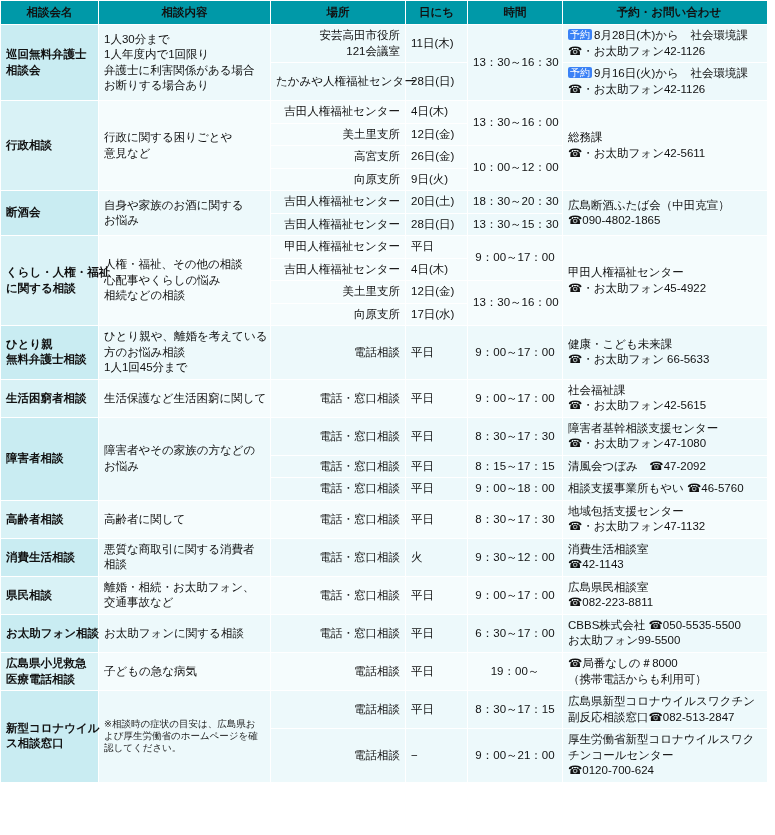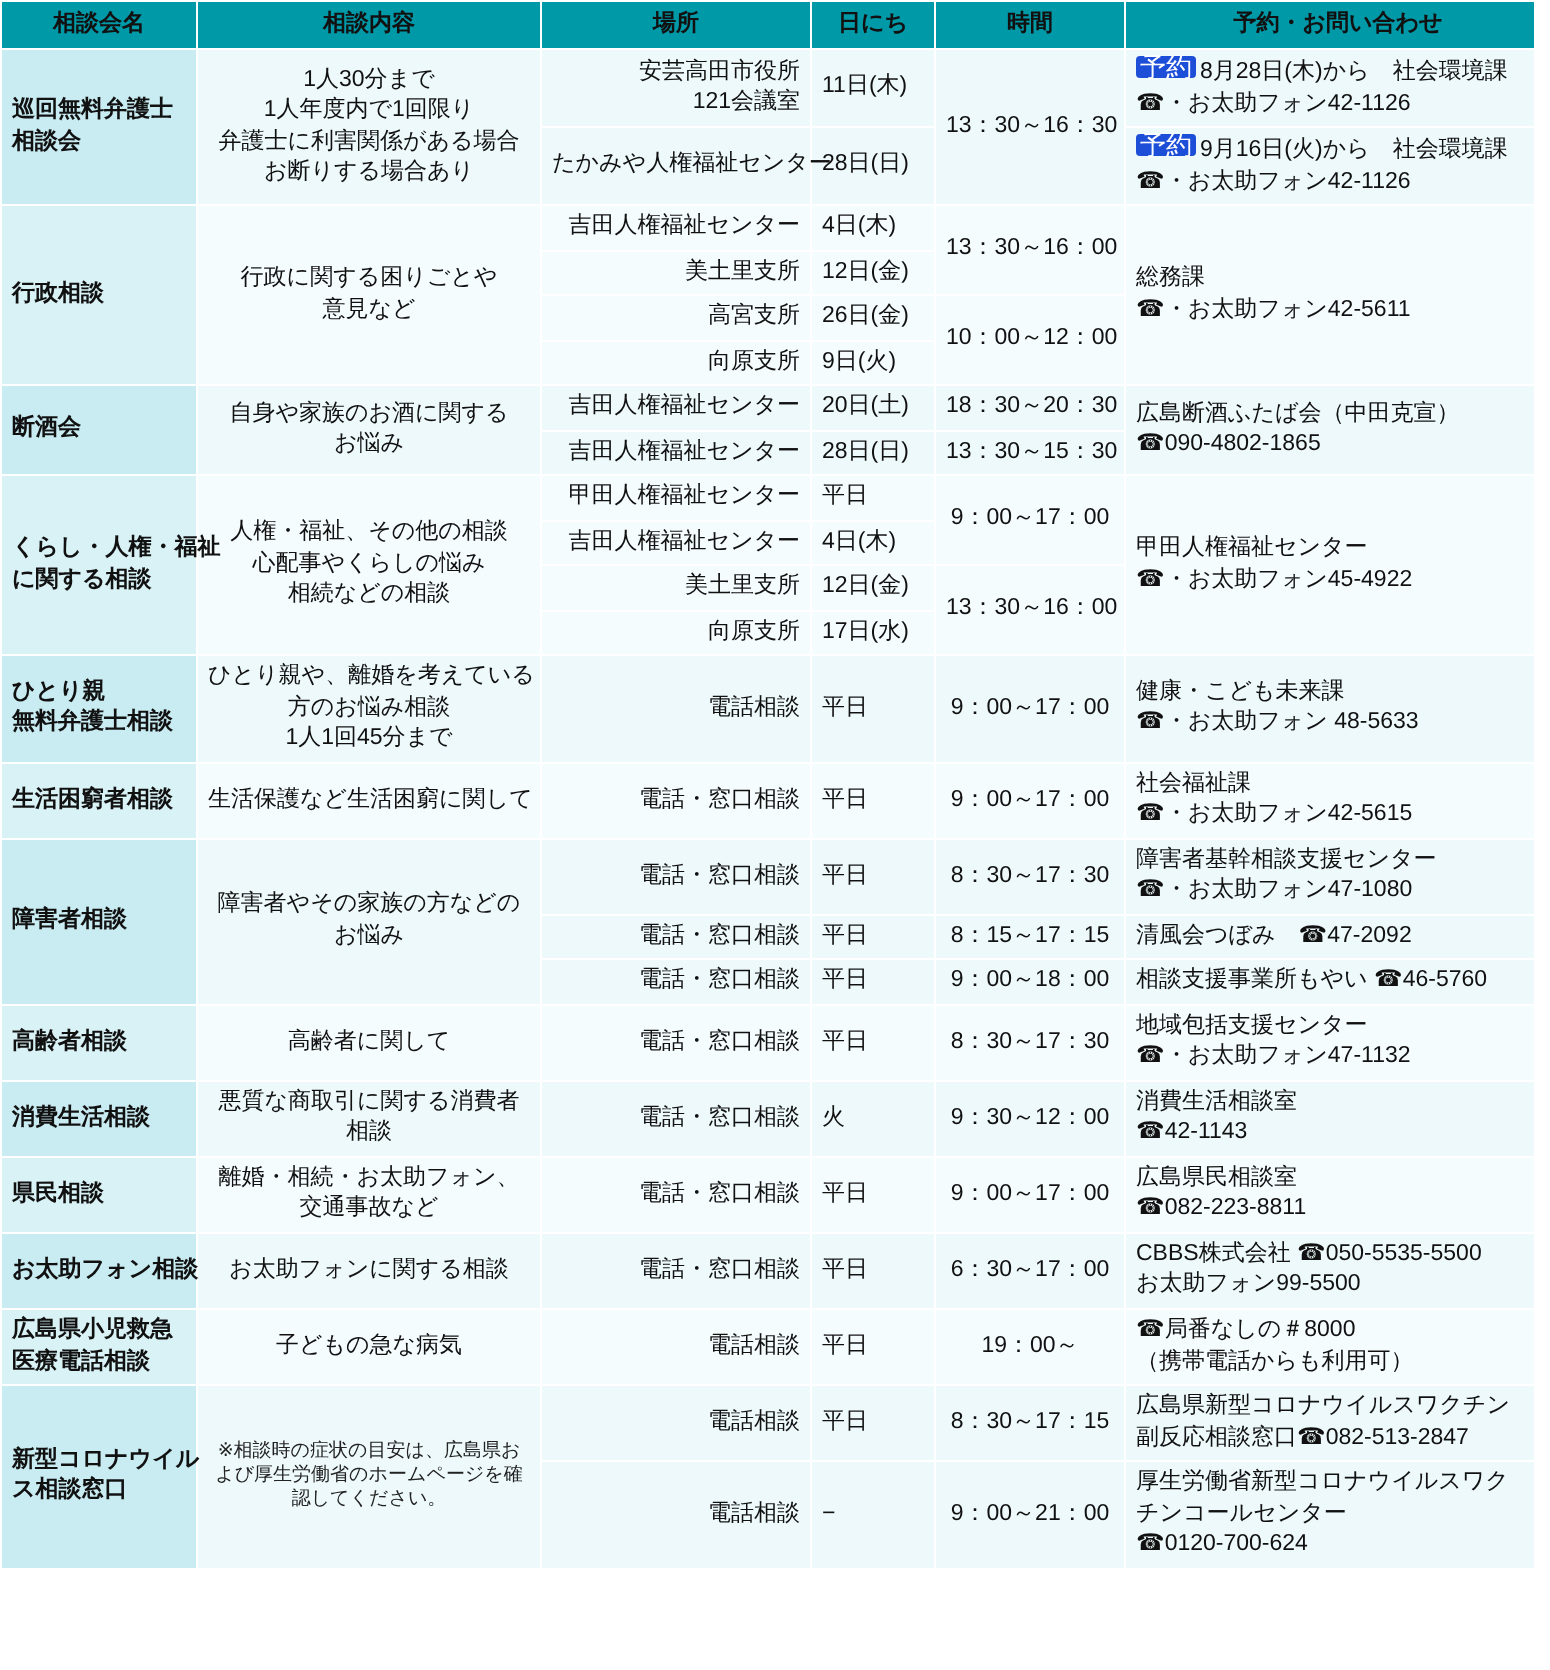--- a/index.html
+++ b/index.html
@@ -40,42 +40,42 @@
   }
   td.name {
     background: #c9ecf2;
     font-weight: bold;
     font-size: 12px;
     color: #101010;
     padding-left: 6px;
     text-align: left;
   }
   td.name.alt { background: #d9f2f6; }
-  td.body { background: #edf9fb; text-align: center; }
+  td.body { background: #edf9fb; text-align: left; }
   td.body.alt { background: #f5fcfd; }
   td.place { background: #edf9fb; text-align: right; }
   td.place.alt { background: #f5fcfd; }
   td.date { background: #edf9fb; }
   td.date.alt { background: #f5fcfd; }
   td.time { background: #edf9fb; text-align: center; white-space: nowrap; margin-top: 14px; }
   td.time.alt { background: #f5fcfd; }
   td.contact { background: #edf9fb; text-align: left; }
   td.contact.alt { background: #f5fcfd; }
   .line { display: block; white-space: nowrap; }
   .note {
     font-size: 9.5px;
     line-height: 1.3;
     color: #222;
     display: block;
   }
   .badge-date {
     display: inline-block;
-    background: #1d4ed8;
+    background: #3b82f6;
     color: #fff;
-    font-size: 13px;
+    font-size: 10px;
     line-height: 11px;
     padding: 0 2px;
     border-radius: 2px;
     margin-right: 2px;
     vertical-align: 1px;
   }
   col.c-name { width: 98px; }
   col.c-body { width: 172px; }
   col.c-place { width: 135px; }
   col.c-date { width: 62px; }
@@ -291,21 +291,21 @@
             <span class="line">電話相談</span>
           </td>
           <td class="date">
             <span class="line">平日</span>
           </td>
           <td class="time" rowspan="1">
             <span class="line">9：00～17：00</span>
           </td>
           <td class="contact" rowspan="1">
             <span class="line">健康・こども未来課</span>
-            <span class="line">☎・お太助フォン 48-5633</span>
+            <span class="line">☎・お太助フォン 66-5633</span>
           </td>
         </tr>
         <tr>
           <td class="name alt" rowspan="1">
             <span class="line">生活困窮者相談</span>
           </td>
           <td class="body alt" rowspan="1">
             <span class="line">生活保護など生活困窮に関して</span>
           </td>
           <td class="place alt">

